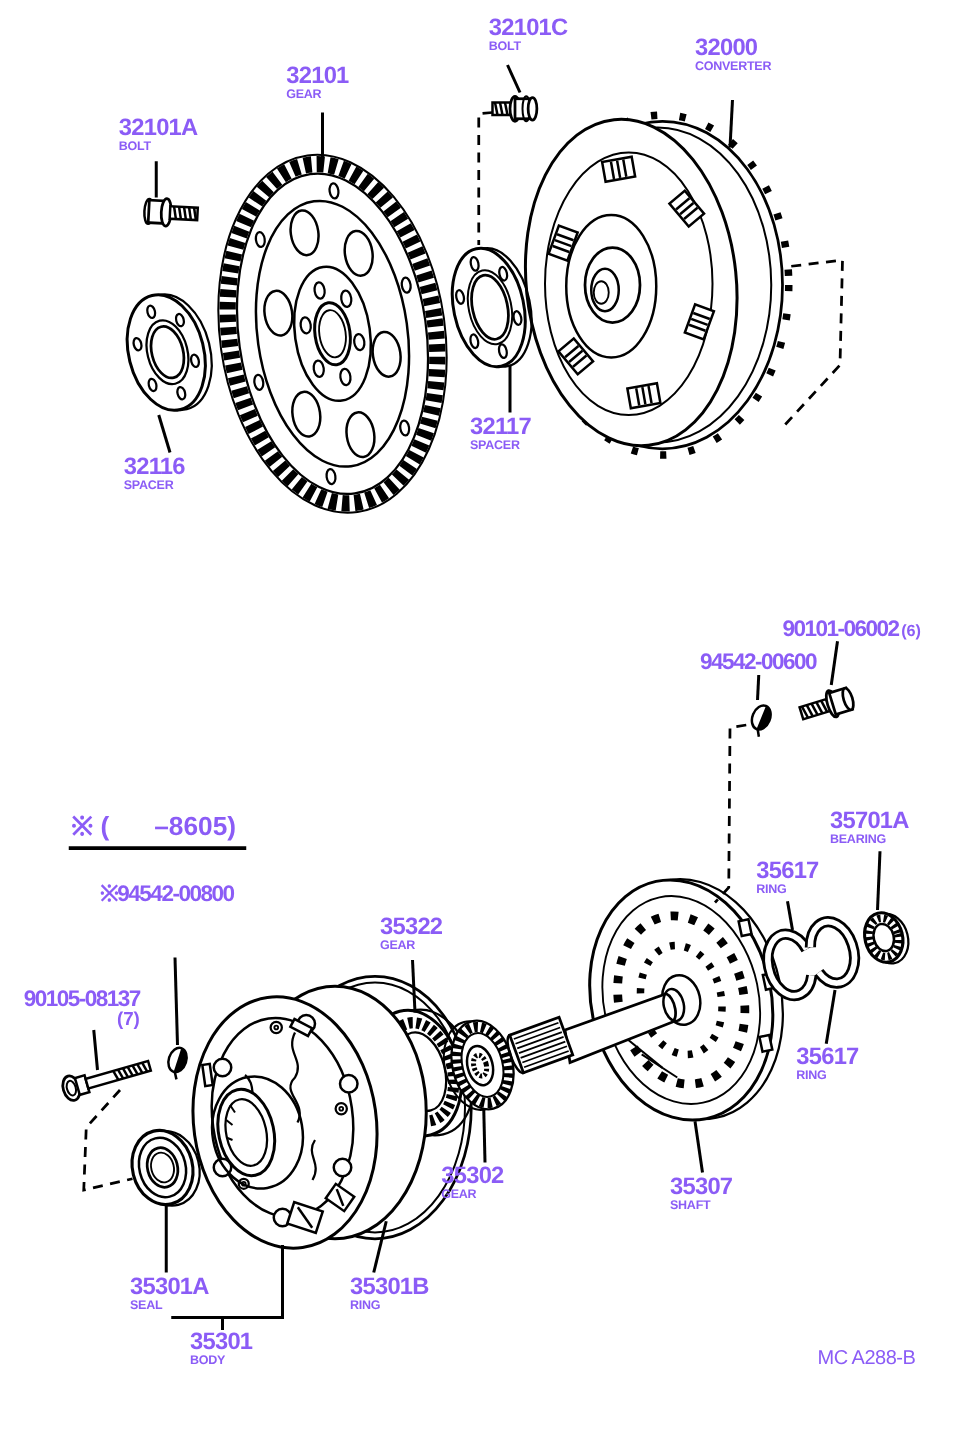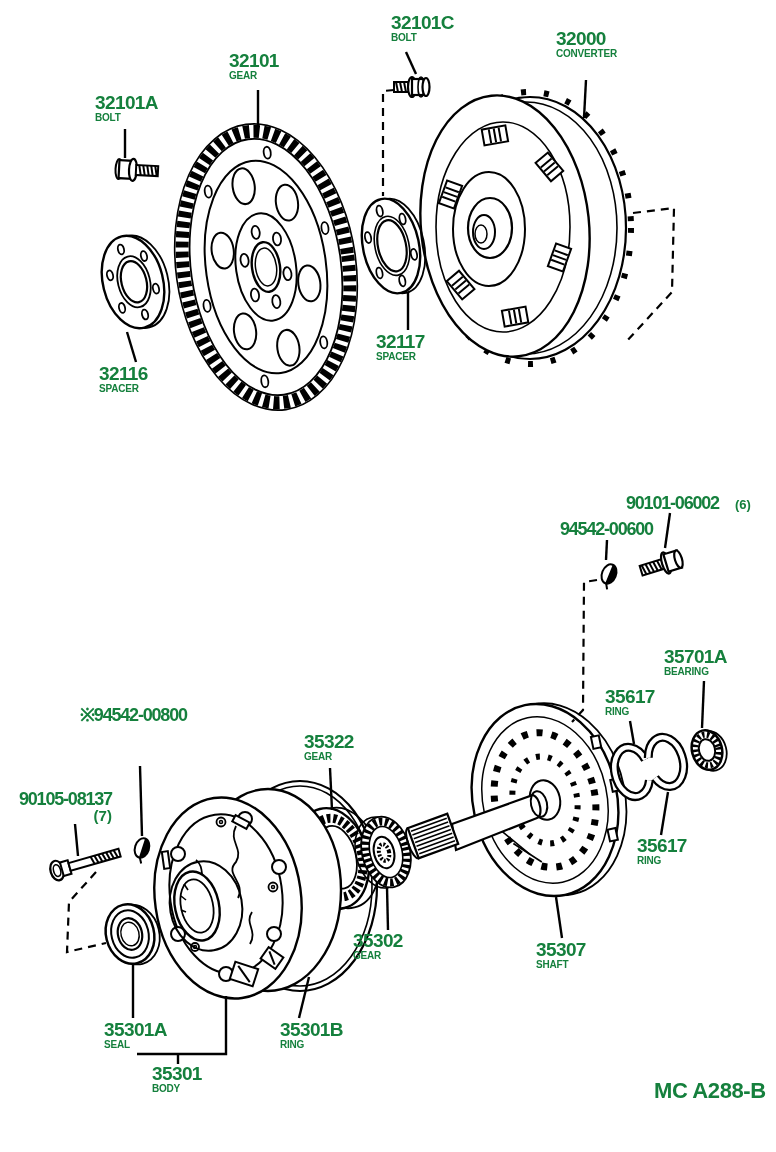--- a/index.html
+++ b/index.html
@@ -1,29 +1,29 @@
 <!DOCTYPE html>
 <html><head>
 <meta charset="utf-8">
 <style>
   html,body{margin:0;padding:0;background:#fff;}
   #canvas{position:relative;width:776px;height:1152px;background:#fff;overflow:hidden;
-          font-family:"Liberation Sans",sans-serif;color:#15803d;}
+          font-family:"Liberation Sans",sans-serif;color:#8b5cf6;}
   #lineart{position:absolute;left:0;top:0;}
   .plabel{position:absolute;font-weight:700;line-height:1.02;white-space:nowrap;}
   .num{display:block;font-size:19px;letter-spacing:-0.6px;}
   .num.long{font-size:18px;letter-spacing:-1.2px;}
   .sub{display:block;font-size:10px;letter-spacing:-0.2px;margin-top:1px;}
   .sub2{display:block;font-size:15px;text-align:right;margin-top:0;}
-  .inline-lab{display:flex;align-items:baseline;gap:16px;}
+  .inline-lab{display:flex;align-items:baseline;gap:2px;}
   .qty{font-size:13px;letter-spacing:0;}
   .note{position:absolute;font-weight:700;font-size:21px;letter-spacing:0;
         border-bottom:3px solid #000;padding:0 8px 3px 2px;}
   .note .gap{display:inline-block;width:36px;}
-  .dwgcode{position:absolute;font-weight:700;font-size:22px;letter-spacing:-0.4px;}
+  .dwgcode{position:absolute;font-weight:400;font-size:16px;letter-spacing:-0.4px;}
 </style>
 </head>
 <body>
 
 <div id="canvas">
 
 <svg id="lineart" width="776" height="1152" viewBox="0 0 776 1152">
 <g stroke="#000" fill="none" stroke-width="2">
 
   <g>
@@ -369,20 +369,23 @@
 
 <div class="plabel inline-lab" style="left:626px;top:494px">
   <span class="num long">90101-06002</span>
   <span class="qty">(6)</span>
 </div>
 
 <div class="plabel" style="left:560px;top:520px">
   <span class="num long">94542-00600</span>
 </div>
 
+<div class="note" style="left:55px;top:646px">
+  <span>※ (</span><span class="gap"></span><span>–8605)</span>
+</div>
 
 <div class="plabel" style="left:664px;top:647px">
   <span class="num">35701A</span>
   <span class="sub">BEARING</span>
 </div>
 
 <div class="plabel" style="left:605px;top:687px">
   <span class="num">35617</span>
   <span class="sub">RING</span>
 </div>

